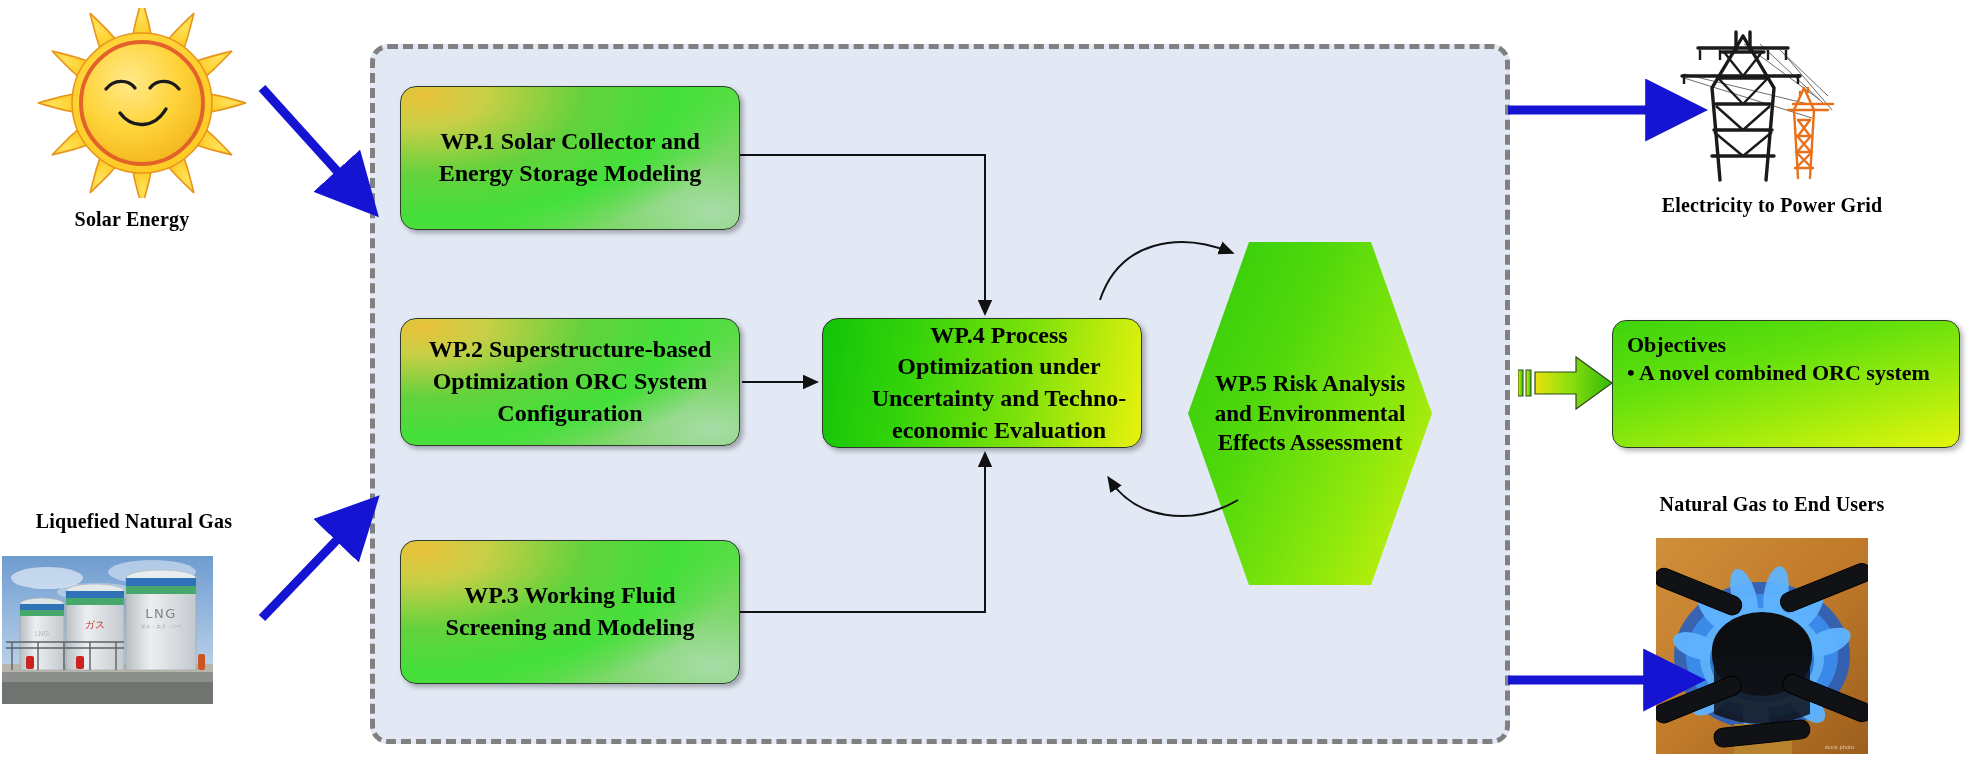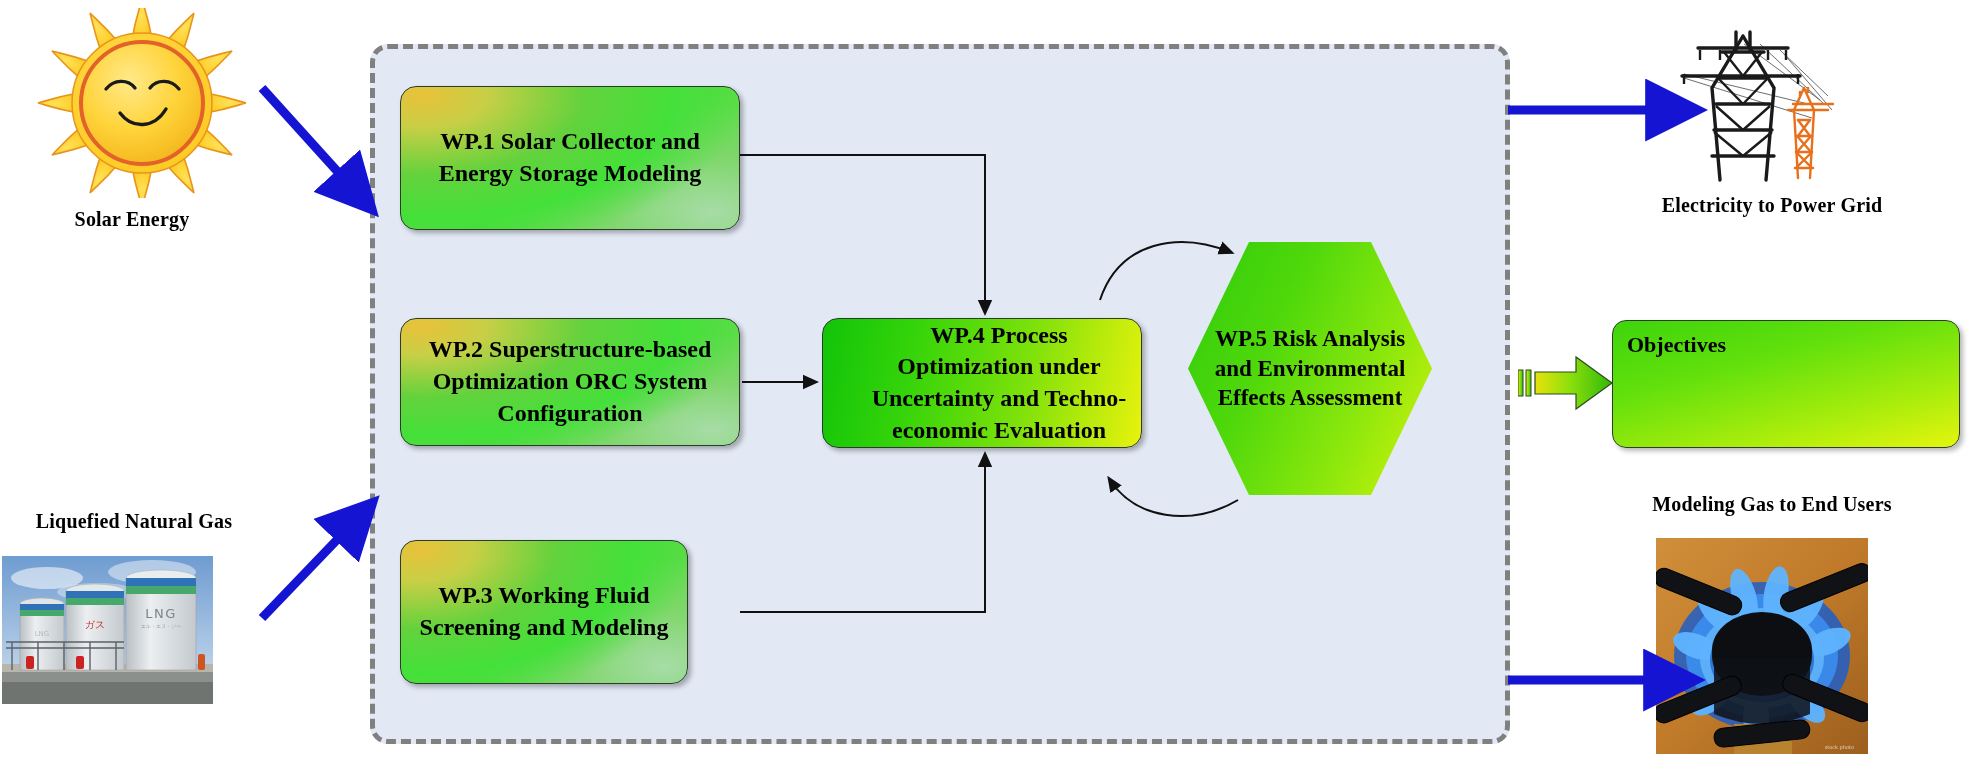--- a/index.html
+++ b/index.html
@@ -61,36 +61,36 @@
     font-family: "Liberation Serif", "DejaVu Serif", serif;
   }
   .wp-side {
     background:
       radial-gradient(ellipse 120% 140% at 6% 6%, #e8c23a 0%, #c8cf46 16%, #63d23c 40%, #44e03a 62%, rgba(68,224,58,0) 80%),
       radial-gradient(ellipse 90% 110% at 92% 88%, #a7dca7 0%, #7fd76b 35%, rgba(127,215,107,0) 70%),
       linear-gradient(135deg, #8fd44f 0%, #4cdc3b 45%, #6ddc55 100%);
   }
   #wp1 { left: 400px; top: 86px;  width: 340px; height: 144px; }
   #wp2 { left: 400px; top: 318px; width: 340px; height: 128px; }
-  #wp3 { left: 400px; top: 540px; width: 288px; height: 144px; }
+  #wp3 { left: 400px; top: 540px; width: 340px; height: 144px; }
 
   #wp4 {
     left: 822px; top: 318px; width: 320px; height: 130px;
     background: linear-gradient(100deg, #12c408 0%, #35d40a 28%, #7ce10a 62%, #e8f20d 100%);
     border: 1.5px solid #2d3b2d;
     padding-left: 48px;
   }
 
   
   #wp5-wrap {
     position: absolute;
     left: 1188px;
     top: 242px;
     width: 244px;
-    height: 253px;
+    height: 343px;
   }
   #wp5-hex {
     position: absolute;
     inset: 0;
     background: linear-gradient(115deg, #2fcc0c 0%, #4fd80b 35%, #8ee80c 70%, #d4f30d 100%);
     clip-path: polygon(25% 0%, 75% 0%, 100% 50%, 75% 100%, 25% 100%, 0% 50%);
     filter: drop-shadow(2px 3px 3px rgba(0,0,0,0.25));
   }
   #wp5-label {
     position: absolute;
@@ -310,20 +310,21 @@
         </linearGradient>
       </defs>
       <rect x="0" y="18" width="5" height="26" fill="url(#blockArrowG)" stroke="#2d4a1f" stroke-width="1"></rect>
       <rect x="8" y="18" width="5" height="26" fill="url(#blockArrowG)" stroke="#2d4a1f" stroke-width="1"></rect>
       <path d="M 17,20 L 58,20 L 58,5 L 94,31 L 58,57 L 58,42 L 17,42 Z" fill="url(#blockArrowG)" stroke="#2d4a1f" stroke-width="1.2"></path>
     </svg>
   </div>
 
   <div id="objectives-box">
     <div class="obj-line">Objectives</div>
+    <div class="obj-line">• A novel combined ORC system</div>
   </div>
 
   <div id="pylon">
     <svg viewBox="0 0 210 172" width="210" height="172" aria-hidden="true">
 
       <g stroke="#6d6d6d" stroke-width="1" fill="none">
         <line x1="36" y1="56" x2="160" y2="86"></line>
         <line x1="36" y1="60" x2="164" y2="100"></line>
         <line x1="96" y1="26" x2="172" y2="82"></line>
         <line x1="112" y1="26" x2="176" y2="86"></line>
@@ -404,21 +405,21 @@
       <g fill="#101216" stroke="#000" stroke-width="1">
         <rect x="-4" y="44" width="92" height="19" rx="9" transform="rotate(22 42 54)"></rect>
         <rect x="122" y="40" width="96" height="19" rx="9" transform="rotate(-22 170 50)"></rect>
         <rect x="-4" y="152" width="92" height="19" rx="9" transform="rotate(-22 42 162)"></rect>
         <rect x="124" y="150" width="94" height="19" rx="9" transform="rotate(22 170 160)"></rect>
         <rect x="58" y="186" width="96" height="19" rx="9" transform="rotate(-6 106 196)"></rect>
       </g>
       <text x="198" y="211" font-size="5" fill="#e8d7b8" text-anchor="end" font-family="DejaVu Sans, sans-serif">stock photo</text>
     </svg>
   </div>
-  <div class="caption" id="cap-gas">Modeling Gas to End Users</div>
+  <div class="caption" id="cap-gas">Natural Gas to End Users</div>
 
   <svg id="overlay" viewBox="0 0 1973 758">
     <defs>
       <marker id="blueHead" markerWidth="7" markerHeight="7" refX="3.2" refY="3.5" orient="auto">
         <path d="M0,0 L7,3.5 L0,7 Z" fill="#1414d2"></path>
       </marker>
       <marker id="blackHead" markerWidth="8" markerHeight="8" refX="5.5" refY="4" orient="auto">
         <path d="M0,0.4 L8,4 L0,7.6 Z" fill="#111111"></path>
       </marker>
       <marker id="blackHeadSm" markerWidth="8" markerHeight="8" refX="5.5" refY="4" orient="auto">

